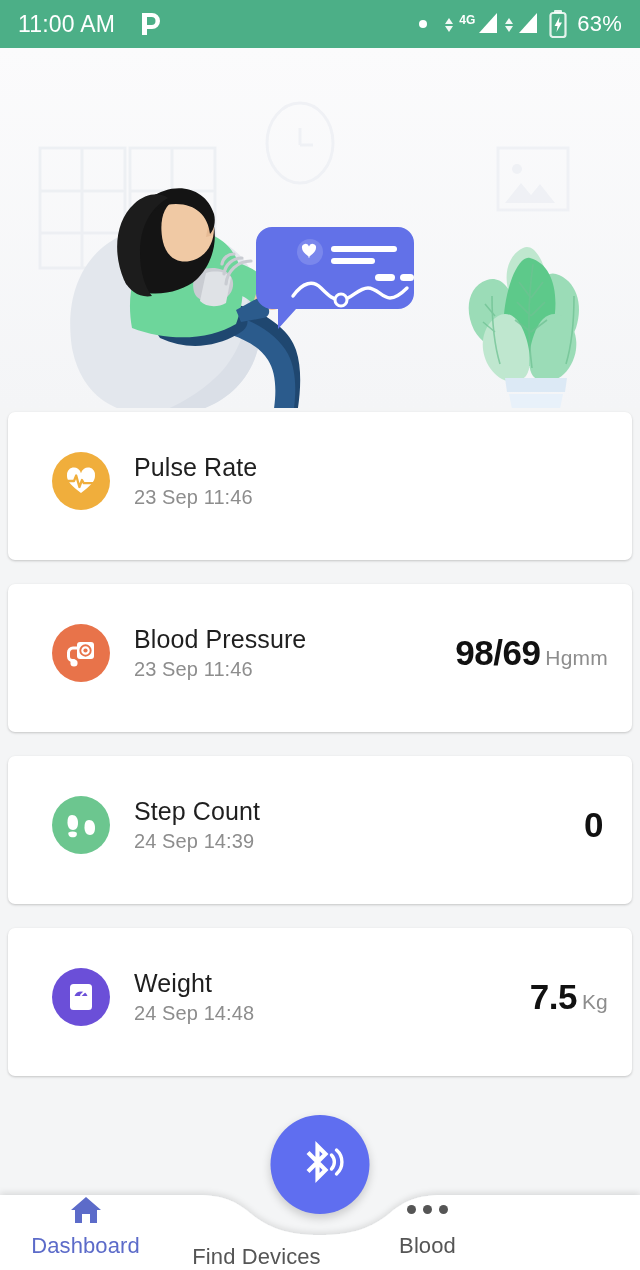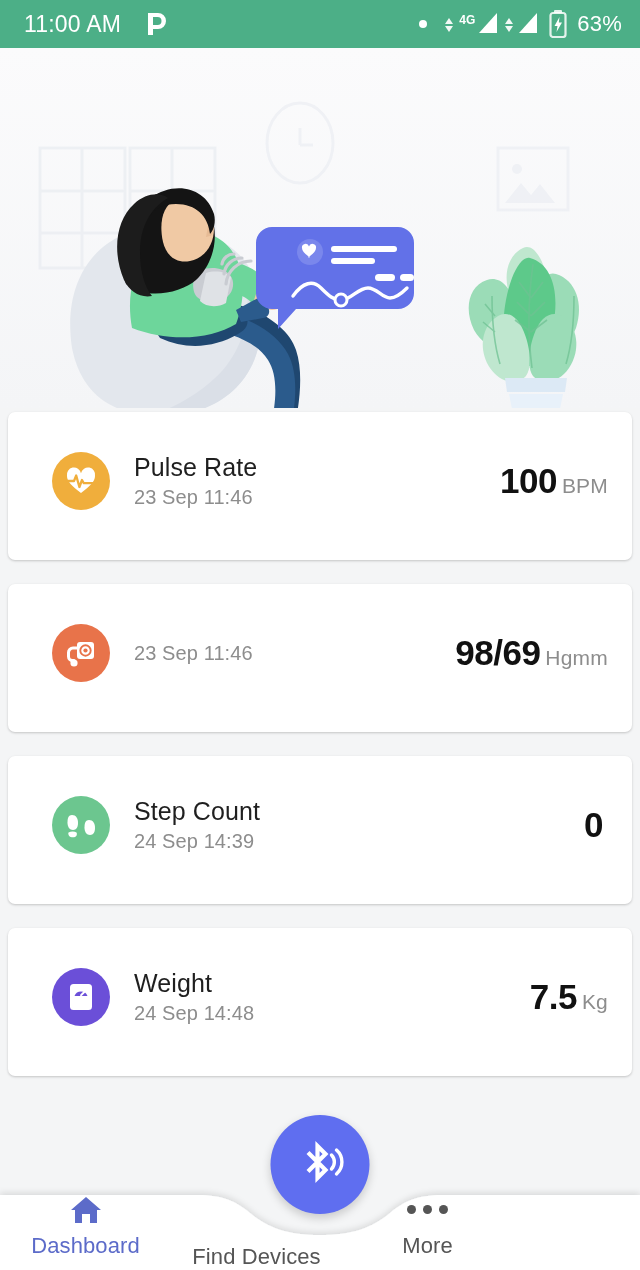--- a/index.html
+++ b/index.html
@@ -30,21 +30,20 @@
     display: flex;
     align-items: center;
     padding: 0 18px;
     color: #ffffff;
   }
   .status-time {
     font-size: 23px;
     font-weight: 500;
     letter-spacing: 0.2px;
     color: #ffffff;
-    margin-left: 6px;
   }
   .status-applogo {
     margin-left: 22px;
     display: flex;
     align-items: center;
   }
   .status-right {
     margin-left: auto;
     display: flex;
     align-items: center;
@@ -387,37 +386,34 @@
       <div class="card-icon" style="background:#f0ae3c;">
         <svg width="34" height="34" viewBox="0 0 34 34">
           <path d="M17 29 C8 22 3 17.5 3 12 A6.8 6.8 0 0 1 17 9.2 A6.8 6.8 0 0 1 31 12 C31 17.5 26 22 17 29 Z" fill="#ffffff"></path>
           <path d="M3.5 17 h6.5 l2.2 -5.5 l3.2 11.5 l2.6 -7 l1.8 3.2 h10.7" fill="none" stroke="#f0ae3c" stroke-width="2.3" stroke-linejoin="round" stroke-linecap="round"></path>
         </svg>
       </div>
       <div class="card-text">
         <div class="card-title">Pulse Rate</div>
         <div class="card-sub">23 Sep 11:46</div>
       </div>
-      <div class="card-value">
-        <span class="value-num">100</span>
-        <span class="value-unit">BPM</span>
-      </div>
     </div>
 
     <div class="card">
       <div class="card-icon" style="background:#e8734a;">
         <svg width="32" height="32" viewBox="0 0 32 32">
           <rect x="12" y="5" width="17" height="17" rx="3" fill="#ffffff"></rect>
           <circle cx="20.5" cy="13.5" r="5.2" fill="none" stroke="#e8734a" stroke-width="1.9"></circle>
           <circle cx="20.5" cy="13.5" r="2.1" fill="#e8734a"></circle>
           <path d="M12 11 h-4 a4.5 4.5 0 0 0 -4.5 4.5 v4 a4 4 0 0 0 4 4 h1.5" fill="none" stroke="#ffffff" stroke-width="3" stroke-linecap="round"></path>
           <circle cx="9" cy="26" r="3.6" fill="#ffffff"></circle>
         </svg>
       </div>
       <div class="card-text">
+        <div class="card-title">Blood Pressure</div>
         <div class="card-sub">23 Sep 11:46</div>
       </div>
       <div class="card-value">
         <span class="value-num">98/69</span>
         <span class="value-unit">Hgmm</span>
       </div>
     </div>
 
     <div class="card">
       <div class="card-icon" style="background:#6cc68f;">
@@ -492,18 +488,18 @@
       </div>
 
       <div class="nav-item">
         <span class="nav-icon">
           <span class="dots-icon">
               <i></i>
               <i></i>
               <i></i>
             </span>
         </span>
-        <span class="nav-label inactive">More</span>
+        <span class="nav-label inactive">Blood</span>
       </div>
     </div>
   </div>
 
 </div>
 
 </body></html>

